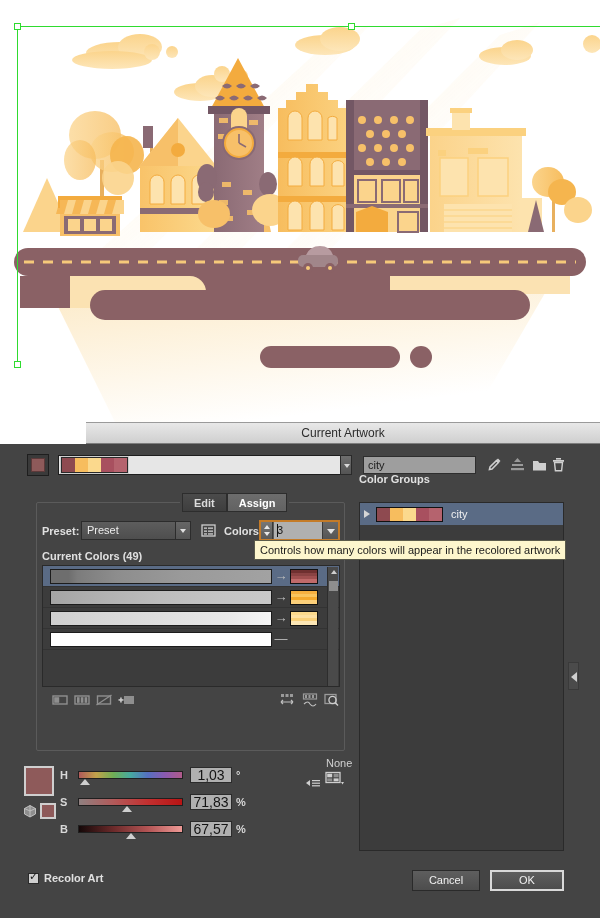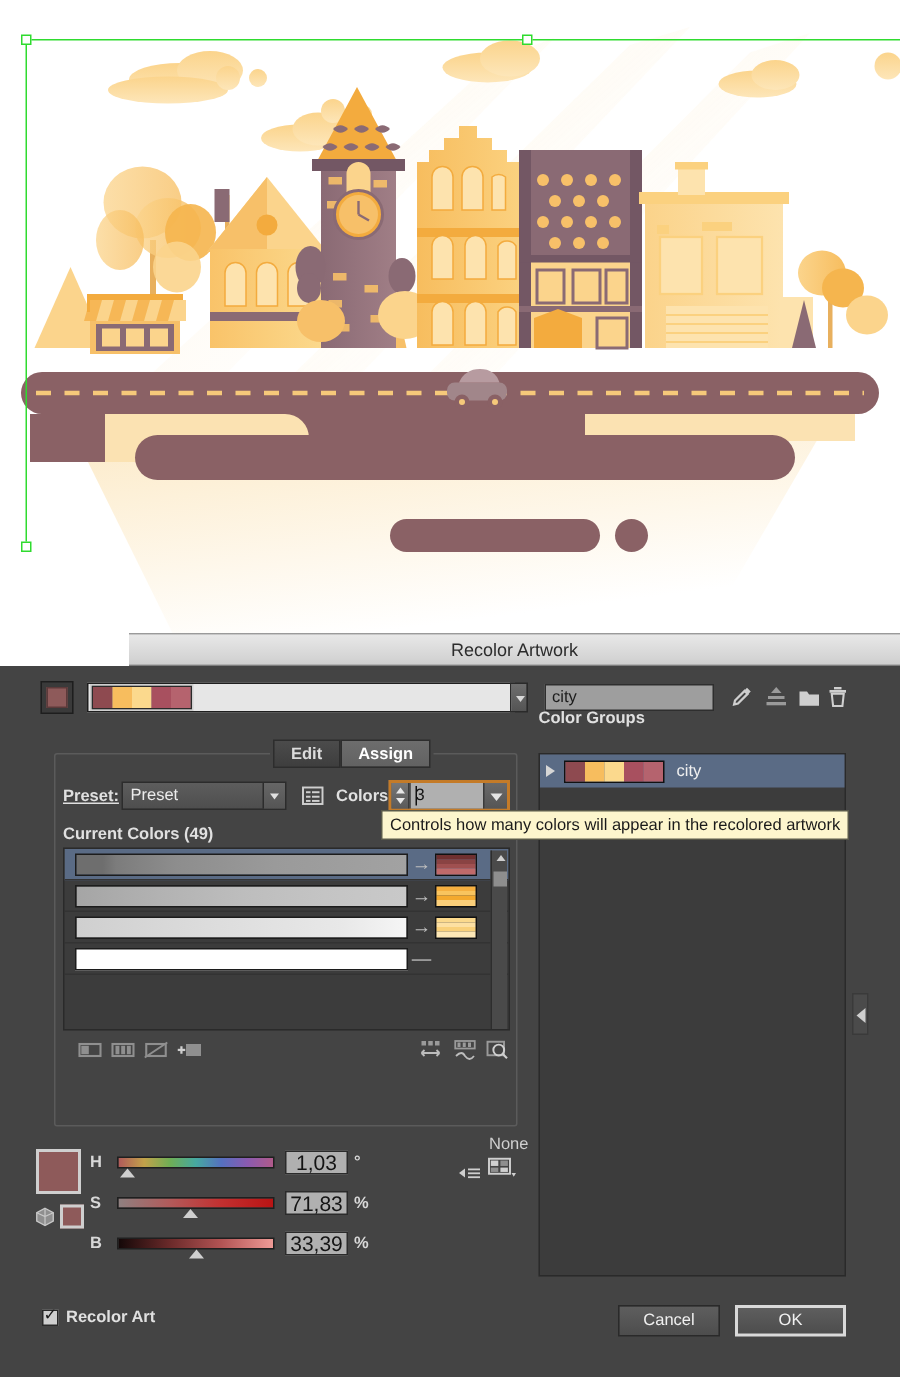--- a/index.html
+++ b/index.html
@@ -106,21 +106,21 @@
     justify-content: center;
   }
   .tab {
     height: 19px; line-height: 18px; padding: 0 11px;
     font-size: 11px; font-weight: bold; color: #e6e6e6;
     border: 1px solid #2d2d2d;
   }
   .tab.inactive { background: linear-gradient(to bottom,#4b4b4b,#3e3e3e); color: #dcdcdc; }
   .tab.active { background: linear-gradient(to bottom,#6d6d6d,#626262); color: #ffffff; }
 
-  #preset-label { position: absolute; left: 5px; top: 22px; text-decoration: underline; }
+  #preset-label { position: absolute; left: 5px; top: 22px; }
   #preset-select {
     position: absolute; left: 44px; top: 18px;
     width: 110px; height: 19px;
     background: linear-gradient(to bottom,#5d5d5d,#4e4e4e);
     border: 1px solid #2c2c2c;
     color: #ececec; font-size: 11px; line-height: 17px; padding-left: 5px;
   }
   #preset-select .arrow {
     position: absolute; right: 0; top: 0; width: 15px; height: 17px;
     border-left: 1px solid #2c2c2c;
@@ -599,21 +599,21 @@
   </svg>
 
   <div class="sel-line sel-h" style="left:17px; top:26px; width:583px;"></div>
   <div class="sel-line sel-v" style="left:17px; top:26px; height:339px;"></div>
   <div class="sel-handle" style="left:14px; top:23px;"></div>
   <div class="sel-handle" style="left:348px; top:23px;"></div>
   <div class="sel-handle" style="left:14px; top:361px;"></div>
 </div>
 
 <div id="titlebar">
-  <span>Recolor Artwork</span>
+  <span>Current Artwork</span>
 </div>
 
 <div id="dialog-body">
 
   <div id="top-row">
     <div id="current-color-box">
       <div class="inner"></div>
     </div>
 
     <div id="group-strip">
@@ -828,21 +828,21 @@
       <div class="sl-track" style="background:linear-gradient(to right,#8f8080,#b25a5a,#c33030,#b81414)"></div>
       <span class="sl-knob" style="left:62px"></span>
       <div class="sl-val">71,83</div>
       <span class="sl-unit">%</span>
     </div>
 
     <div class="sl-row" style="top:58px">
       <span class="sl-label">B</span>
       <div class="sl-track" style="background:linear-gradient(to right,#140808,#6b2a2a,#b35454,#ee9a96)"></div>
       <span class="sl-knob" style="left:66px"></span>
-      <div class="sl-val">33,39</div>
+      <div class="sl-val">67,57</div>
       <span class="sl-unit">%</span>
     </div>
   </div>
 
   <div id="none-label">None</div>
   <div id="limit-ic">
     <svg viewBox="0 0 20 15" width="20" height="15">
       <rect x="1" y="1.5" width="14" height="10" fill="none" stroke="#cfcfcf" stroke-width="1.3"></rect>
       <rect x="2.2" y="2.7" width="5" height="3.6" fill="#cfcfcf"></rect>
       <rect x="8.6" y="2.7" width="5" height="3.6" fill="#8f8f8f"></rect>

